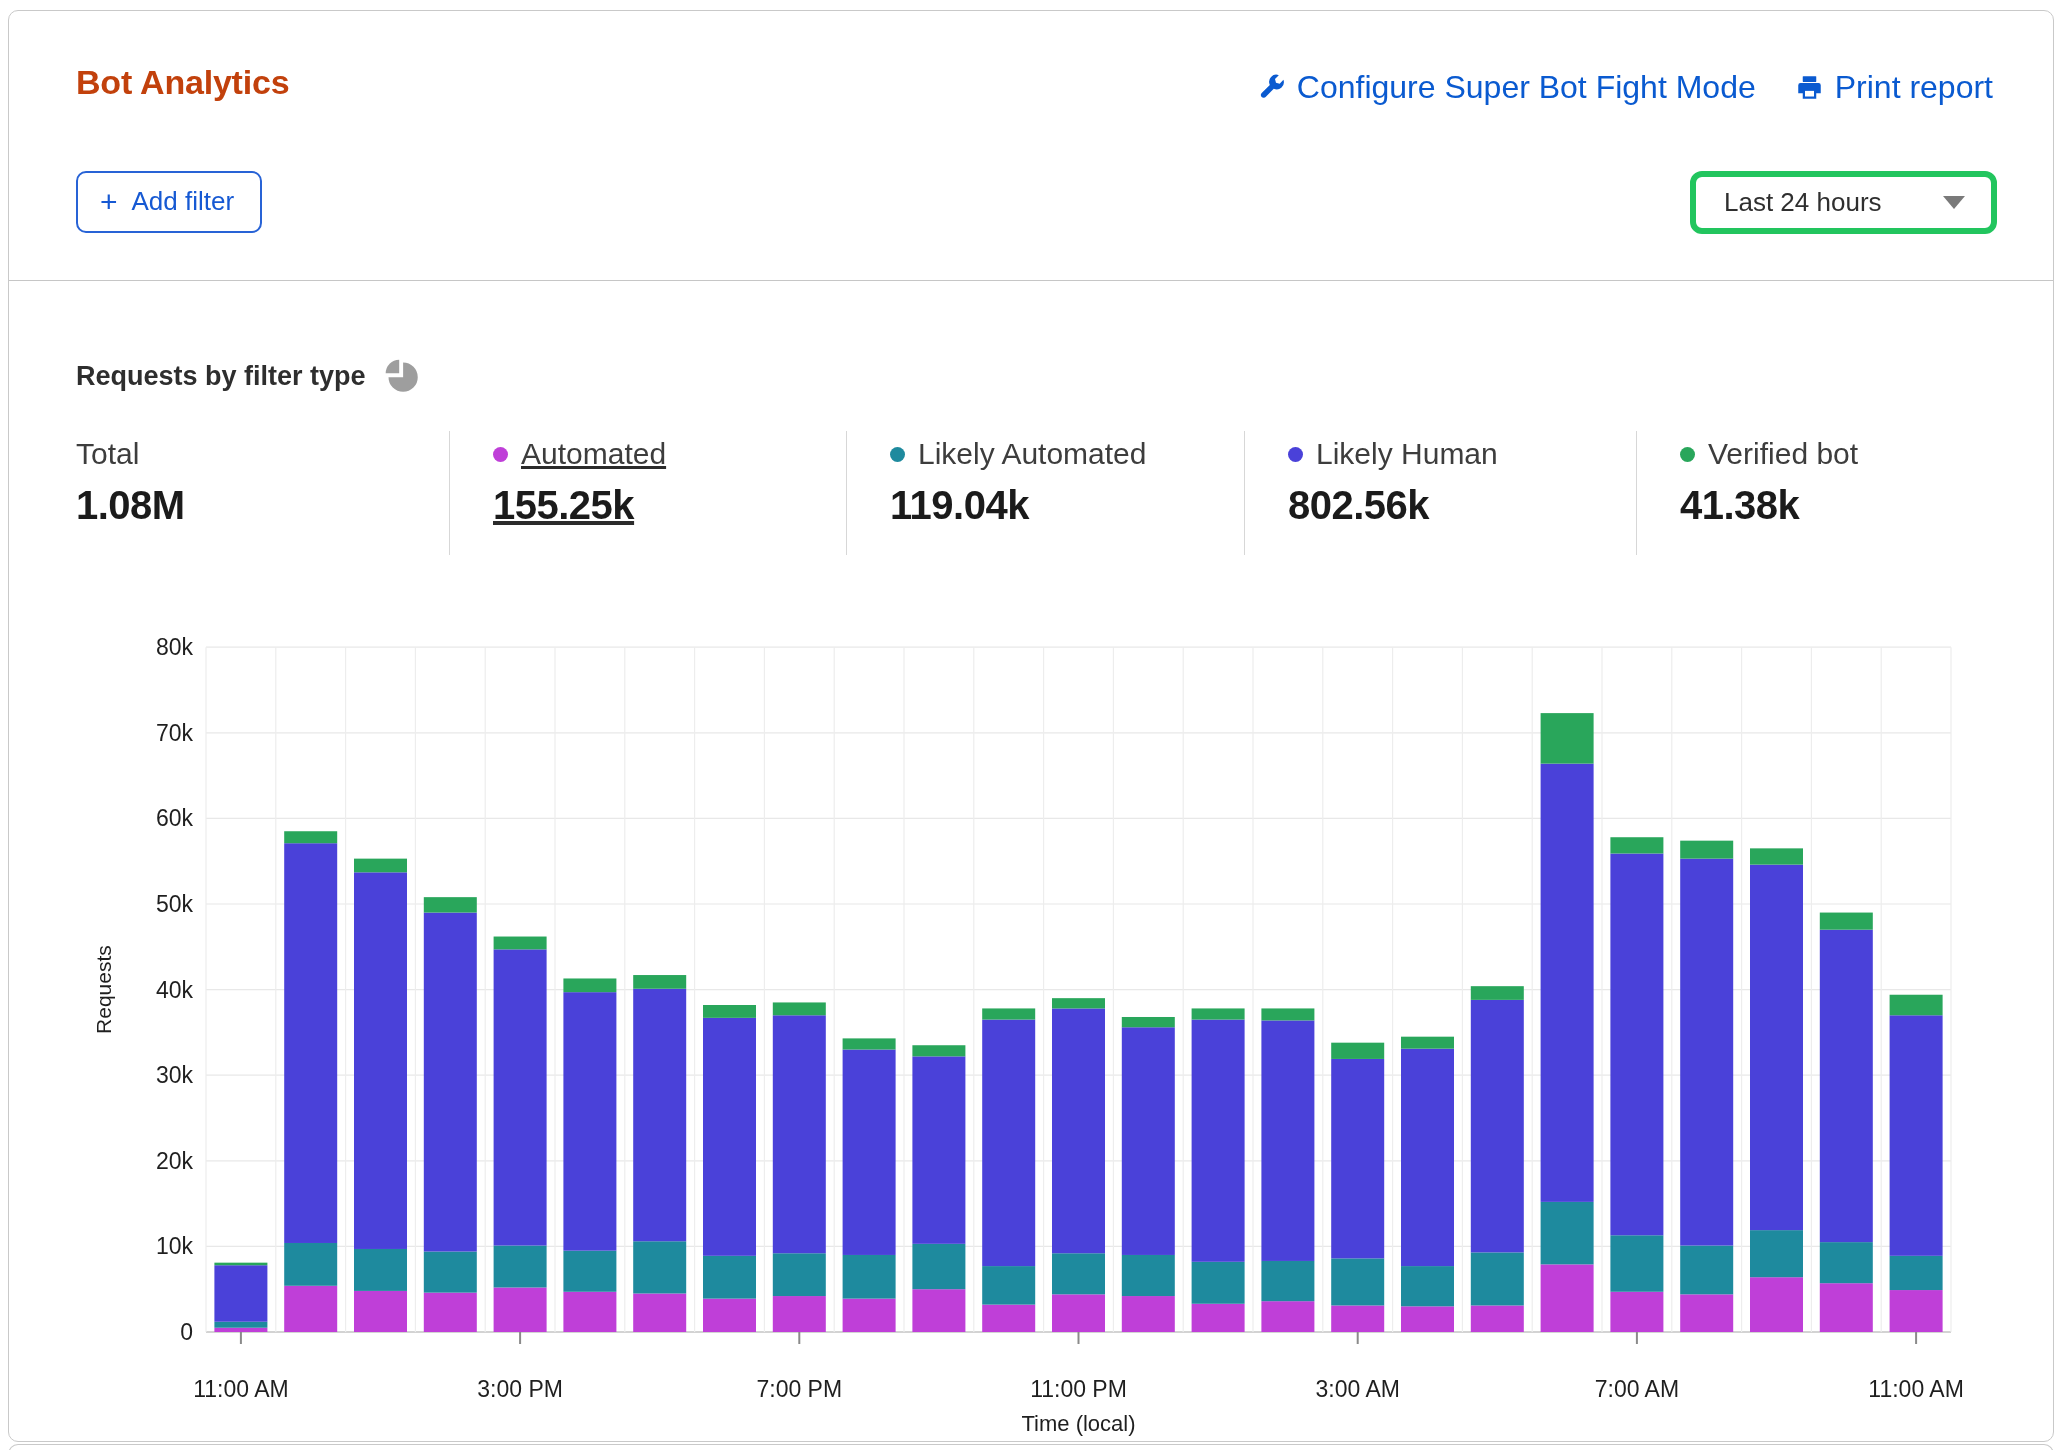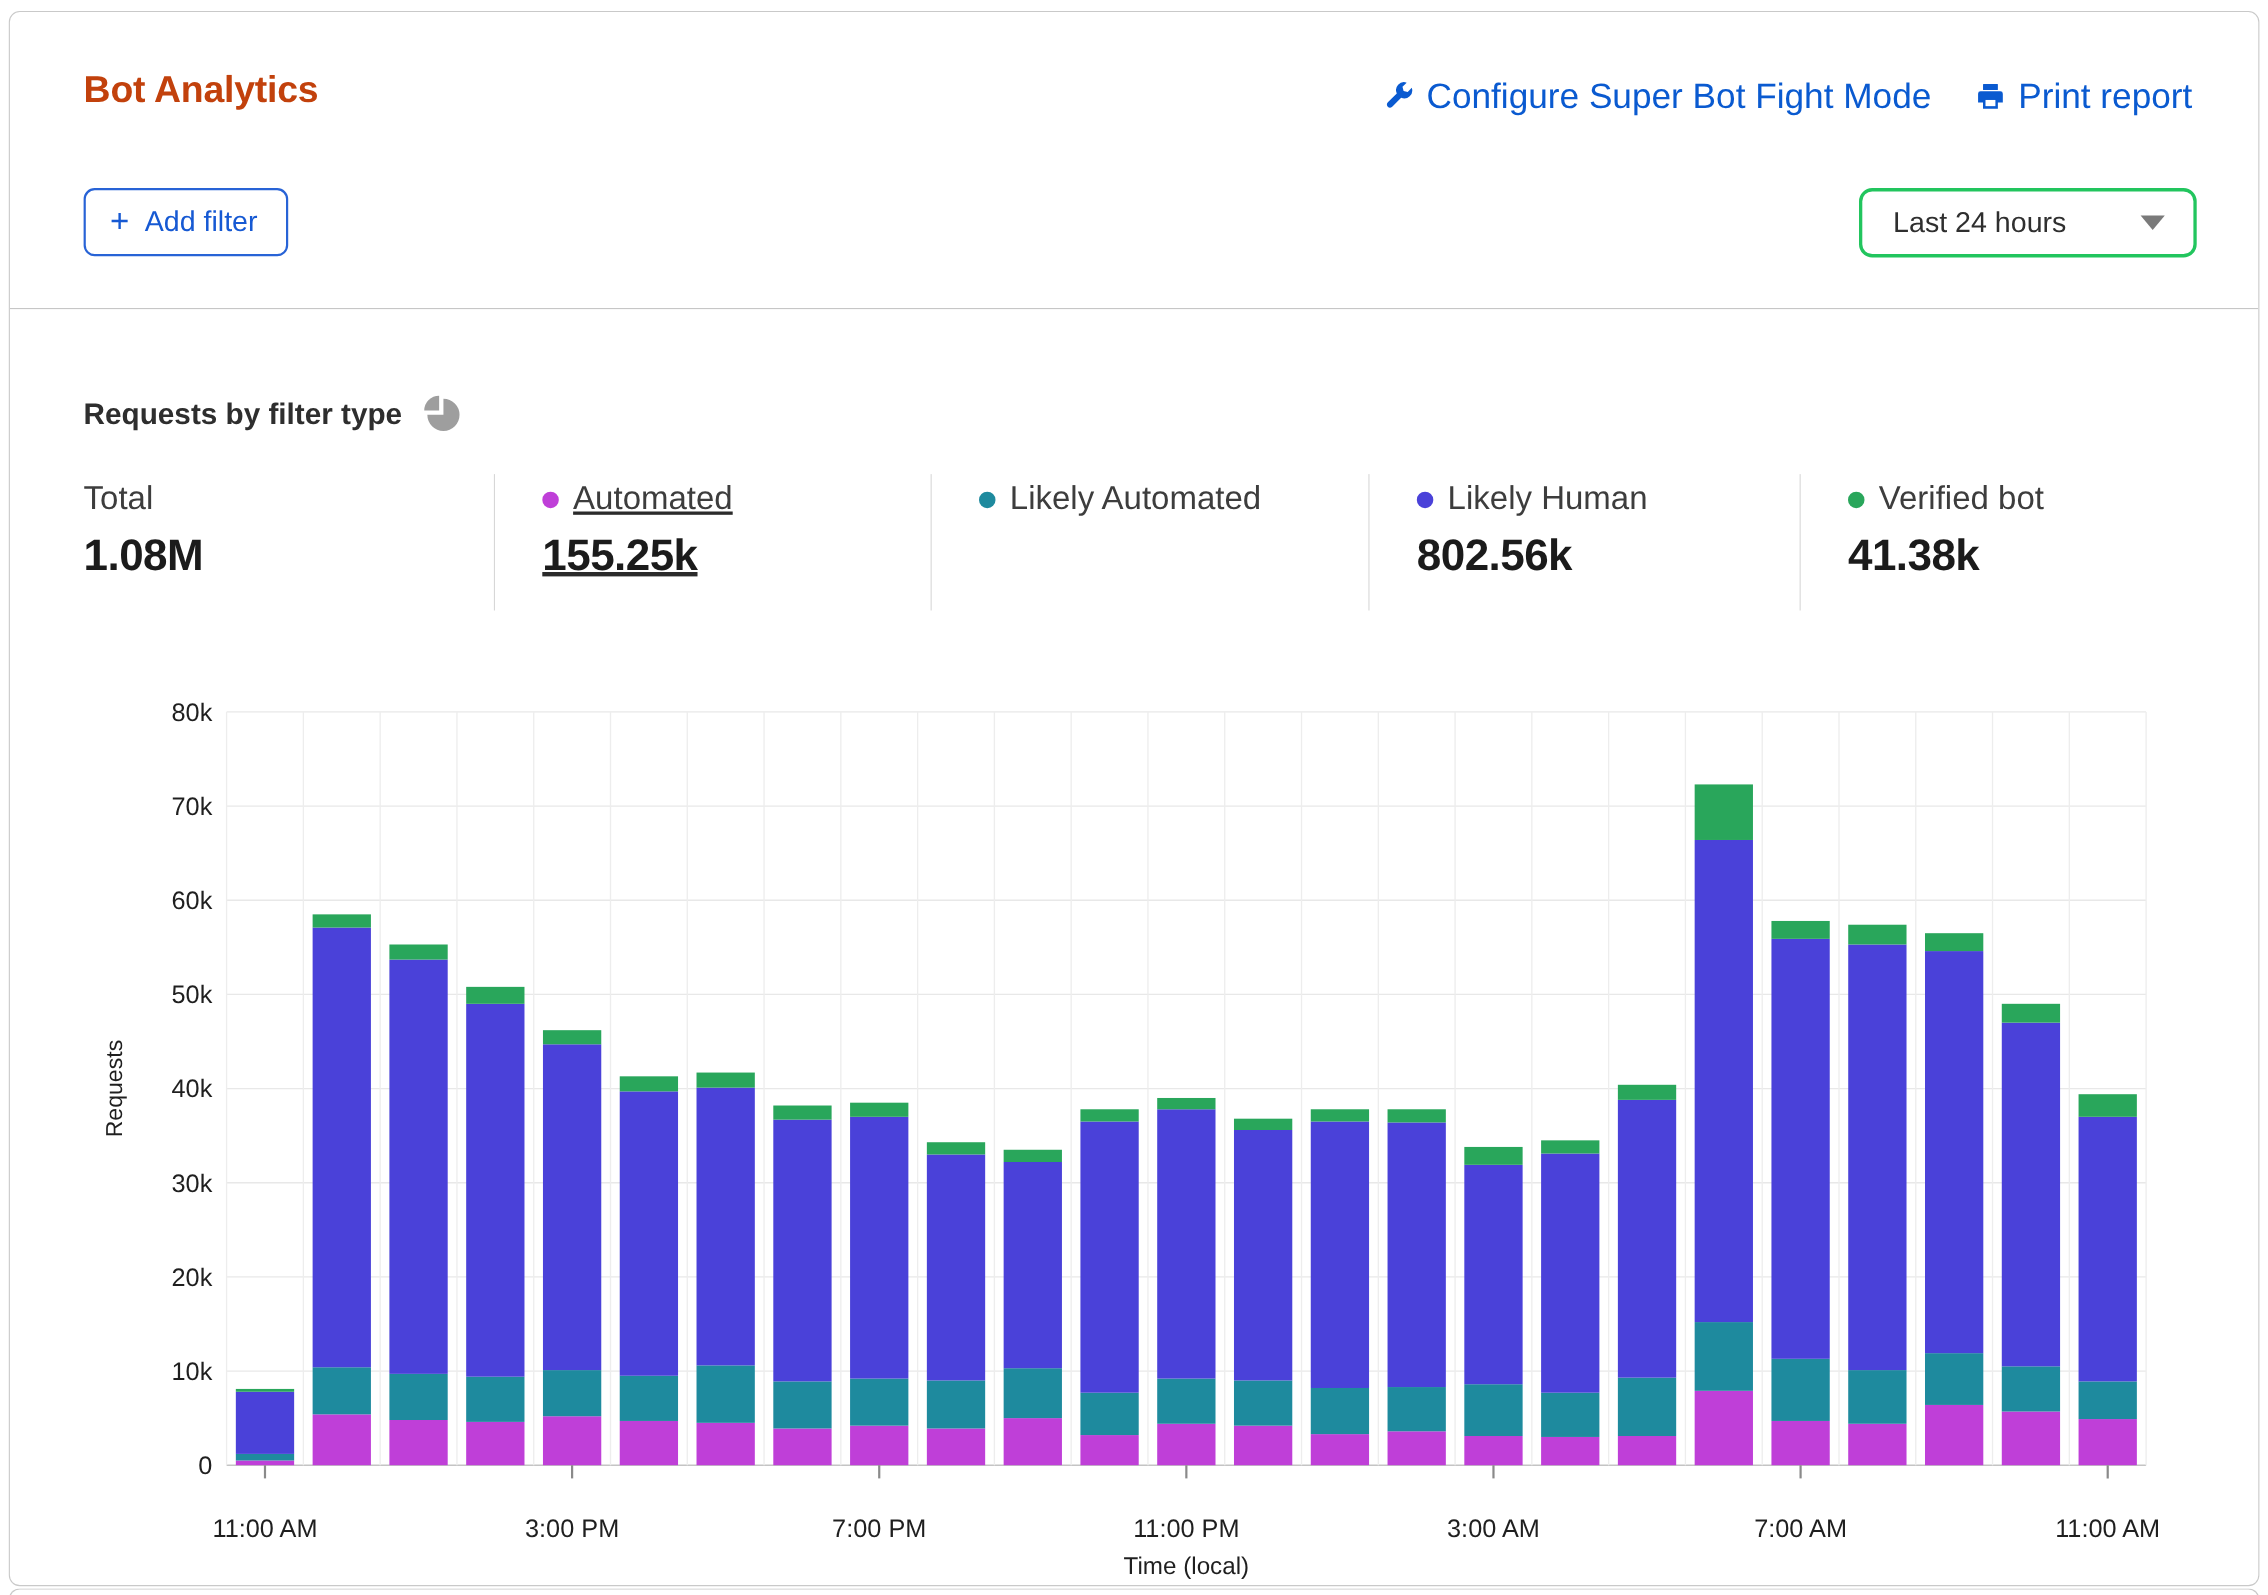--- a/index.html
+++ b/index.html
@@ -18,21 +18,21 @@
     cursor: pointer; }
   .hlink svg { display: block; }
 
   .filter-row { position: absolute; left: 67px; right: 56px; top: 160px;
     display: flex; justify-content: space-between; align-items: flex-start; }
   .add-filter-btn { display: inline-flex; align-items: center; gap: 14px;
     border: 2px solid #2863d6; border-radius: 10px; background: #fff; color: #1659d3;
     font-size: 26px; padding: 13px 26px 14px 22px; cursor: pointer;
     font-family: "Liberation Sans", sans-serif; }
   .add-filter-btn .plus { font-size: 30px; font-weight: 500; line-height: 22px; }
-  .dropdown { width: 307px; height: 63px; border: 3px solid #22c55e; border-radius: 12px;
+  .dropdown { width: 307px; height: 63px; border: 6px solid #22c55e; border-radius: 12px;
     display: flex; align-items: center; justify-content: space-between;
     padding: 0 26px 0 28px; font-size: 26px; color: #2f2f2f; cursor: pointer; background: #fff; }
   .chevron { width: 0; height: 0; border-left: 11px solid transparent;
     border-right: 11px solid transparent; border-top: 13px solid #7a7a7a; }
 
   .header-divider { position: absolute; left: 0; right: 0; top: 269px; height: 1px;
     background: #c6c6c6; }
 
   .section-head { position: absolute; left: 67px; top: 347px;
     display: flex; align-items: center; gap: 18px; }
@@ -121,20 +121,21 @@
         <span class="dot" style="background: rgb(191, 63, 216);"></span>
         <span>Automated</span>
       </div>
       <div class="stat-value">155.25k</div>
     </div>
     <div class="stat w3 bordered">
       <div class="stat-label">
         <span class="dot" style="background: rgb(30, 138, 158);"></span>
         <span>Likely Automated</span>
       </div>
+      <div class="stat-value">119.04k</div>
     </div>
     <div class="stat w4 bordered">
       <div class="stat-label">
         <span class="dot" style="background: rgb(74, 65, 217);"></span>
         <span>Likely Human</span>
       </div>
       <div class="stat-value">802.56k</div>
     </div>
     <div class="stat w5 bordered">
       <div class="stat-label">

